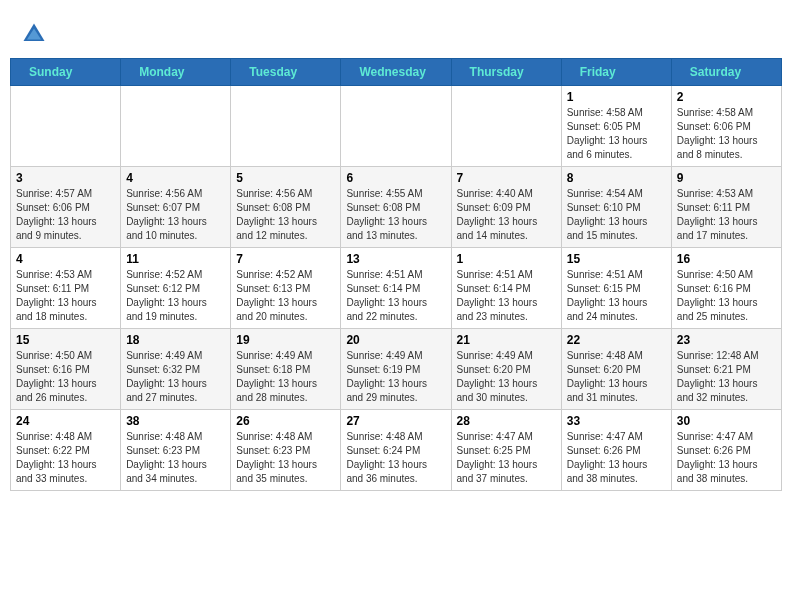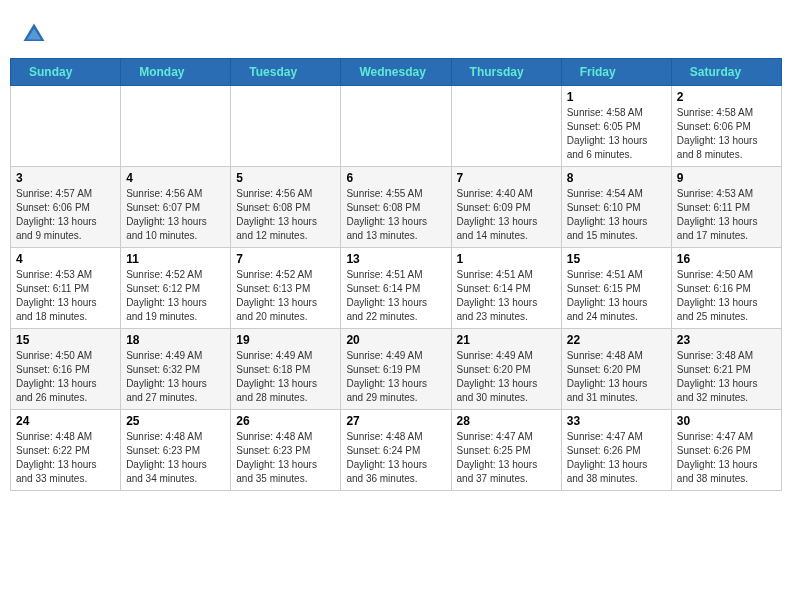--- a/index.html
+++ b/index.html
@@ -256,34 +256,34 @@
 Daylight: 13 hours and 30 minutes.</div>
         </td>
         <td>
           <span class="day-number">22</span>
           <div class="day-info">Sunrise: 4:48 AM
 Sunset: 6:20 PM
 Daylight: 13 hours and 31 minutes.</div>
         </td>
         <td>
           <span class="day-number">23</span>
-          <div class="day-info">Sunrise: 3:48 AM
+          <div class="day-info">Sunrise: 12:48 AM
 Sunset: 6:21 PM
 Daylight: 13 hours and 32 minutes.</div>
         </td>
       </tr>
       <tr>
         <td>
           <span class="day-number">24</span>
           <div class="day-info">Sunrise: 4:48 AM
 Sunset: 6:22 PM
 Daylight: 13 hours and 33 minutes.</div>
         </td>
         <td>
-          <span class="day-number">25</span>
+          <span class="day-number">38</span>
           <div class="day-info">Sunrise: 4:48 AM
 Sunset: 6:23 PM
 Daylight: 13 hours and 34 minutes.</div>
         </td>
         <td>
           <span class="day-number">26</span>
           <div class="day-info">Sunrise: 4:48 AM
 Sunset: 6:23 PM
 Daylight: 13 hours and 35 minutes.</div>
         </td>

